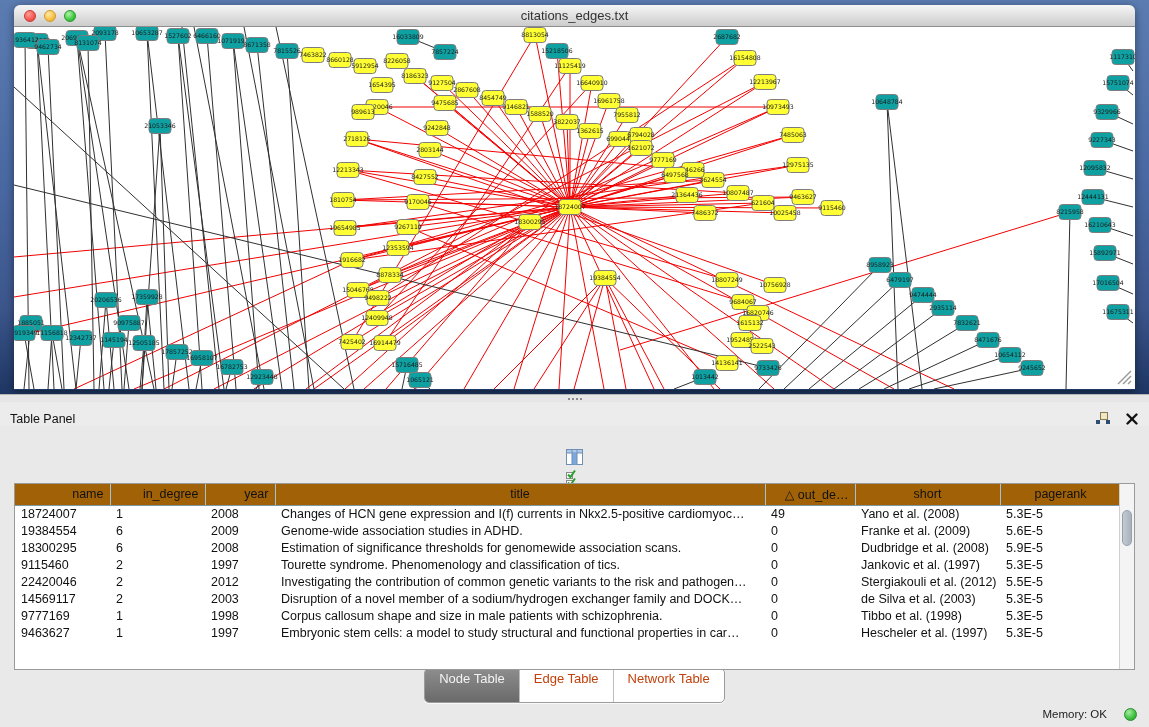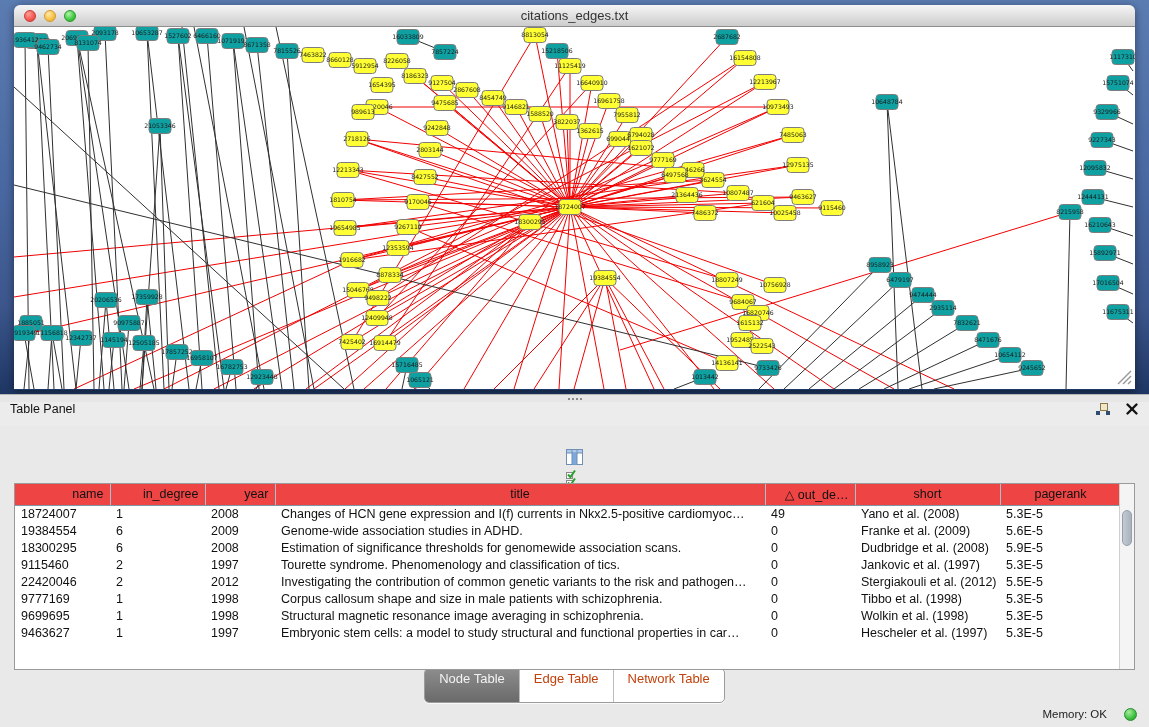--- a/index.html
+++ b/index.html
@@ -21,21 +21,21 @@
   .light.green { background:radial-gradient(circle at 35% 30%, #b5f3a8, #3ec93f 60%, #2aa32e); border:1px solid #2a9a2e; }
   .graph-area { height:362px; background:#ffffff; overflow:hidden; }
   .graph-area svg { display:block; }
 
   
   .splitter { height:8px; background:#e6e6e6; border-top:1px solid #b5b5b5; position:relative; }
   .splitter .grip { position:absolute; left:50%; top:2px; width:16px; height:4px; margin-left:-8px;
     background:radial-gradient(circle,#8a8a8a 1px,transparent 1.4px); background-size:4px 4px; }
 
   
-  .panel-header { height:24px; display:flex; align-items:flex-start; padding:0 10px; background:#ececec; }
+  .panel-header { height:24px; display:flex; align-items:flex-end; padding:0 10px; background:#ececec; }
   .panel-title { font-size:12.5px; color:#111; }
   .panel-header .spacer { flex:1; }
   .float-icon { width:16px; height:15px; position:relative; margin-right:14px; cursor:default; }
   .float-icon .sq1 { position:absolute; left:5px; top:1px; width:8px; height:8px; border:1px solid #8a7a4a; background:#efe7c9; }
   .float-icon .sq2 { position:absolute; left:1px; top:9px; width:4px; height:4px; background:#2e4d70; }
   .float-icon .sq3 { position:absolute; left:11px; top:9px; width:4px; height:4px; background:#2e4d70; }
   .close-icon { width:14px; height:14px; }
 
   .toolbar { height:57px; display:flex; align-items:center; padding:0 6px; background:#e9e9e9;flex-direction:column; }
   .icon-btn { width:32px; height:28px; display:flex; align-items:center; justify-content:center; }
@@ -43,21 +43,21 @@
   .fx { font-family:"DejaVu Serif", serif; font-style:italic; font-size:14px; color:#111; }
   .combo { width:396px; height:24px; margin-left:14px; background:linear-gradient(#ffffff,#f2f2f2);
     border:1px solid #9f9f9f; border-radius:5px; display:flex; align-items:center;
     padding:0 8px; font-size:13px; color:#111; }
   .combo .val { flex:1; white-space:nowrap; overflow:hidden; }
   .combo svg { flex:none; }
 
   .table-wrap { margin:0 14px; width:1121px; height:187px; border:1px solid #9a9a9a;
     background:#fff; position:relative; overflow:hidden; }
   table.data { table-layout:fixed; border-collapse:collapse; width:1106px; }
-  table.data th { background:#ef4444; border-right:1px solid #a3c2d3; border-bottom:1px solid #7d97a5;
+  table.data th { background:#a16207; border-right:1px solid #a3c2d3; border-bottom:1px solid #7d97a5;
     height:21px; font-weight:normal; font-size:12.5px; color:#111; padding:0 6px; white-space:nowrap; overflow:hidden; }
   table.data td { height:17px; font-size:12.5px; color:#111; padding:0 6px;
     white-space:nowrap; overflow:hidden; text-align:left; }
   .vscroll { position:absolute; right:0; top:0; width:15px; height:100%; background:#f4f4f4; border-left:1px solid #cfcfcf; }
   .vthumb { position:absolute; left:2px; top:26px; width:10px; height:36px; border-radius:5px;
     background:linear-gradient(90deg,#c3cad2,#a9b2bd); border:1px solid #96a0ab; }
 
   .tabs-row { height:31px; display:flex; align-items:center; justify-content:center; background:#e9e9e9; }
   .segctl { display:flex; height:35px; border:1px solid #9c9c9c; border-radius:5px; overflow:hidden;
     background:#fff; box-shadow:0 1px 0 rgba(255,255,255,.7); }
@@ -910,35 +910,35 @@
         <tr>
           <td>22420046</td>
           <td>2</td>
           <td>2012</td>
           <td>Investigating the contribution of common genetic variants to the risk and pathogen…</td>
           <td>0</td>
           <td>Stergiakouli et al. (2012)</td>
           <td>5.5E-5</td>
         </tr>
         <tr>
+          <td>14569117</td>
+          <td>2</td>
+          <td>2003</td>
+          <td>Disruption of a novel member of a sodium/hydrogen exchanger family and DOCK…</td>
+          <td>0</td>
+          <td>de Silva et al. (2003)</td>
+          <td>5.3E-5</td>
+        </tr>
+        <tr>
           <td>9777169</td>
           <td>1</td>
           <td>1998</td>
           <td>Corpus callosum shape and size in male patients with schizophrenia.</td>
           <td>0</td>
           <td>Tibbo et al. (1998)</td>
-          <td>5.3E-5</td>
-        </tr>
-        <tr>
-          <td>9699695</td>
-          <td>1</td>
-          <td>1998</td>
-          <td>Structural magnetic resonance image averaging in schizophrenia.</td>
-          <td>0</td>
-          <td>Wolkin et al. (1998)</td>
           <td>5.3E-5</td>
         </tr>
         <tr>
           <td>9463627</td>
           <td>1</td>
           <td>1997</td>
           <td>Embryonic stem cells: a model to study structural and functional properties in car…</td>
           <td>0</td>
           <td>Hescheler et al. (1997)</td>
           <td>5.3E-5</td>

